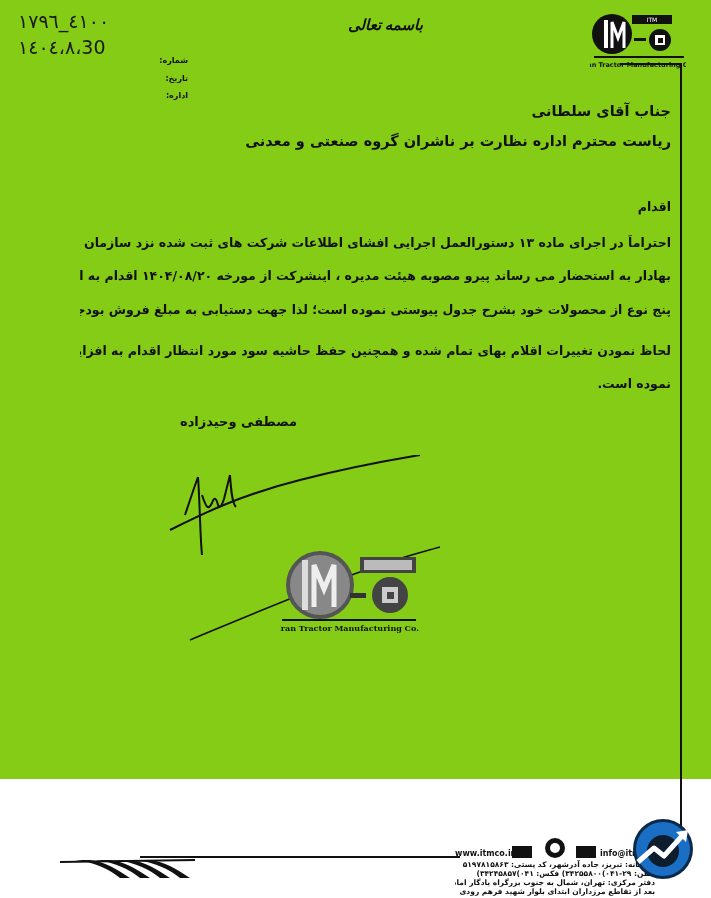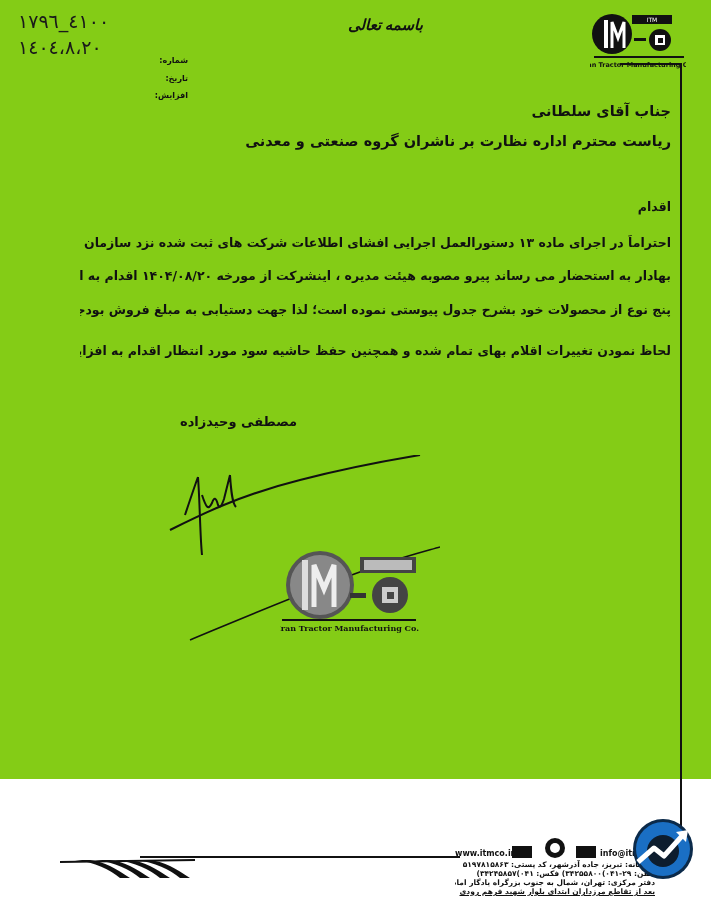--- a/index.html
+++ b/index.html
@@ -41,34 +41,34 @@
   .signature { position: absolute; left: 160px; top: 455px; width: 280px; height: 200px; }
   .stamp { position: absolute; left: 280px; top: 545px; width: 140px; height: 90px; }
 
   
   .footer-swoosh { position: absolute; left: 55px; top: 852px; width: 140px; height: 30px; }
   .footer-rule { position: absolute; left: 140px; top: 856px; width: 320px; height: 2px; background: #111; }
   .footer-web { position: absolute; left: 455px; top: 849px; font-size: 8px; font-weight: bold; direction: ltr; }
   .footer-email { position: absolute; left: 600px; top: 849px; font-size: 8px; font-weight: bold; direction: ltr; }
   .footer-icons { position: absolute; left: 510px; top: 838px; width: 90px; height: 22px; }
   .footer-addr { position: absolute; left: 455px; width: 200px; font-size: 7.5px; font-weight: bold; direction: rtl; text-align: right; white-space: nowrap; overflow: hidden; }
-  .fa1 { top: 860px; } .fa2 { top: 869px; } .fa3 { top: 878px; } .fa4 { top: 887px; text-decoration: underline; }
+  .fa1 { top: 860px; } .fa2 { top: 869px; } .fa3 { top: 878px; } .fa4 { top: 887px; }
 
   .badge { position: absolute; left: 632px; top: 818px; width: 62px; height: 62px; border-radius: 50%; }
 </style>
 </head>
 <body>
 
 <div class="page">
 
   <div class="meta-hand meta-num">٤١٠٠_١٧٩٦</div>
-  <div class="meta-hand meta-date">١٤٠٤،٨،٢٠</div>
+  <div class="meta-hand meta-date">١٤٠٤،٨،30</div>
   <div class="meta-label" style="top:20px">شماره:</div>
   <div class="meta-label" style="top:38px">تاریخ:</div>
-  <div class="meta-label" style="top:55px">افزایش:</div>
+  <div class="meta-label" style="top:55px">اداره:</div>
 
   <div class="bismillah">باسمه تعالی</div>
 
   <svg class="logo-top" viewBox="0 0 96 62">
     <circle cx="22" cy="24" r="20" fill="#111"></circle>
     <rect x="14" y="10" width="4" height="28" fill="#fff"></rect>
     <path d="M22 38 L22 12 L28 28 L34 12 L34 38" stroke="#fff" stroke-width="3" fill="none"></path>
     <rect x="42" y="5" width="40" height="9" fill="#111"></rect>
     <text x="62" y="12" font-size="6" fill="#fff" text-anchor="middle" font-family="DejaVu Sans, sans-serif">ITM</text>
     <rect x="44" y="28" width="12" height="3" fill="#111"></rect>
@@ -83,20 +83,21 @@
 
   <div class="addr1 rtl">جناب آقای سلطانی</div>
   <div class="addr2 rtl">ریاست محترم اداره نظارت بر ناشران گروه صنعتی و معدنی</div>
 
   <div class="greeting rtl">اقدام</div>
 
   <div class="body-line l1">احتراماً در اجرای ماده ۱۳ دستورالعمل اجرایی افشای اطلاعات شرکت های ثبت شده نزد سازمان بورس و اوراق</div>
   <div class="body-line l2">بهادار به استحضار می رساند پیرو مصوبه هیئت مدیره ، اینشرکت از مورخه ۱۴۰۴/۰۸/۲۰ اقدام به افزایش نرخ فروش</div>
   <div class="body-line l3">پنج نوع از محصولات خود بشرح جدول پیوستی نموده است؛ لذا جهت دستیابی به مبلغ فروش بودجه سال ۱۴۰۴و</div>
   <div class="body-line l4">لحاظ نمودن تغییرات اقلام بهای تمام شده و همچنین حفظ حاشیه سود مورد انتظار اقدام به افزایش نرخ محصولات</div>
+  <div class="body-line l5">نموده است.</div>
 
   <div class="sig-name">مصطفی وحیدزاده</div>
 
   <svg class="signature" viewBox="0 0 280 200">
     <path d="M10 75 C40 60 80 40 140 25 C190 12 230 5 260 0" stroke="#111" stroke-width="2" fill="none"></path>
     <path d="M25 60 C30 45 35 30 38 22 M38 22 C40 50 40 80 42 100 M42 40 C46 52 48 56 52 48 C54 42 56 42 58 50 C60 54 62 50 64 44 C66 36 68 28 70 20 M70 20 C71 35 72 48 76 52" stroke="#111" stroke-width="2" fill="none"></path>
     <path d="M30 185 C90 160 160 130 220 110 C250 100 270 95 280 92" stroke="#111" stroke-width="1.6" fill="none"></path>
   </svg>
 
   <svg class="stamp" viewBox="0 0 140 90">

